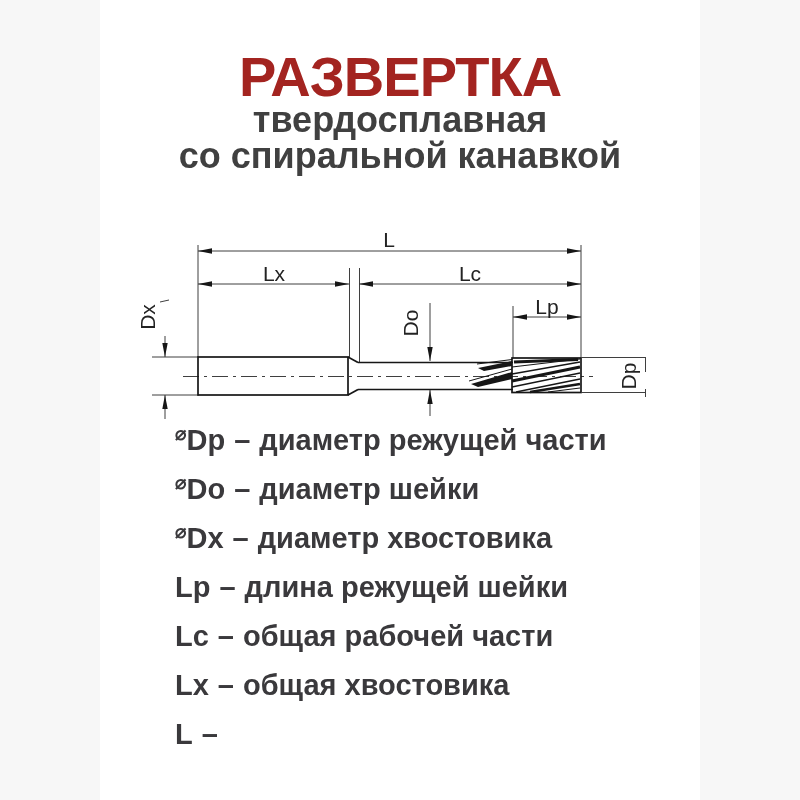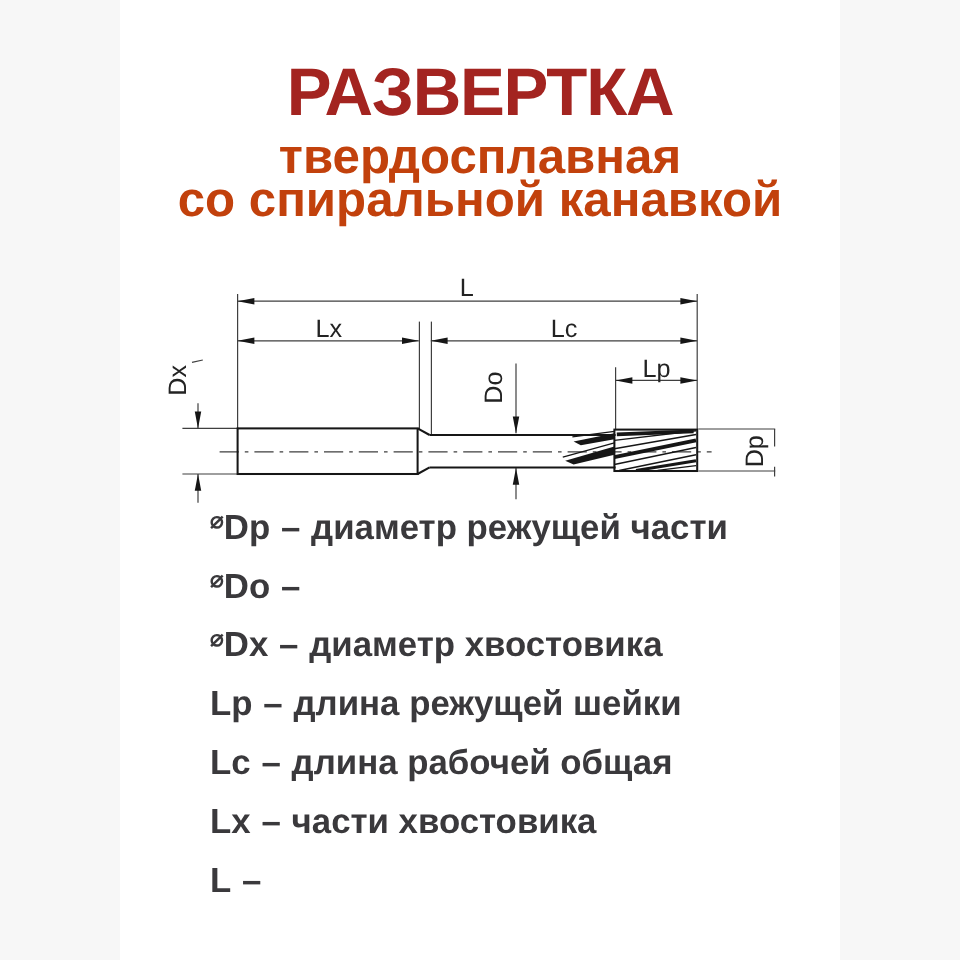--- a/index.html
+++ b/index.html
@@ -21,25 +21,24 @@
   }
   .title{
     margin:52px 0 0 0;
     font-size:56px;
     line-height:50px;
     font-weight:bold;
     letter-spacing:-1px;
     color:#a32420;
   }
   .subtitle{
-    margin-top:10px;
-    font-size:41px;
+    font-size:36px;
     line-height:36px;
     font-weight:bold;
-    color:#c2410c;
+    color:#404040;
   }
   .drawing{
     position:absolute;left:0;top:0;
     width:800px;height:800px;
   }
   .drawing text{
     font-family:"Liberation Sans", sans-serif;
     font-size:21px;
     fill:#232323;
   }
@@ -161,19 +160,19 @@
     <text x="470" y="281" text-anchor="middle">Lc</text>
     <text x="547" y="314" text-anchor="middle">Lp</text>
     <text x="155" y="317" text-anchor="middle" transform="rotate(-90 155 317)">Dx</text>
     <text x="418" y="323" text-anchor="middle" transform="rotate(-90 418 323)">Do</text>
     <text x="636" y="376" text-anchor="middle" transform="rotate(-90 636 376)">Dp</text>
   </g>
 </svg>
 
 <div class="legend">
   <div class="legend-row"><span class="dia">⌀</span><span>Dp</span><span class="sep">–</span><span>диаметр режущей части</span></div>
-  <div class="legend-row"><span class="dia">⌀</span><span>Do</span><span class="sep">–</span></div>
+  <div class="legend-row"><span class="dia">⌀</span><span>Do</span><span class="sep">–</span><span>диаметр шейки</span></div>
   <div class="legend-row"><span class="dia">⌀</span><span>Dx</span><span class="sep">–</span><span>диаметр хвостовика</span></div>
   <div class="legend-row"><span class="dia"></span><span>Lp</span><span class="sep">–</span><span>длина режущей шейки</span></div>
-  <div class="legend-row"><span class="dia"></span><span>Lc</span><span class="sep">–</span><span>длина рабочей общая</span></div>
-  <div class="legend-row"><span class="dia"></span><span>Lx</span><span class="sep">–</span><span>части хвостовика</span></div>
+  <div class="legend-row"><span class="dia"></span><span>Lc</span><span class="sep">–</span><span>общая рабочей части</span></div>
+  <div class="legend-row"><span class="dia"></span><span>Lx</span><span class="sep">–</span><span>общая хвостовика</span></div>
   <div class="legend-row"><span class="dia"></span><span>L</span><span class="sep">–</span></div>
 </div>
 
 </body></html>

